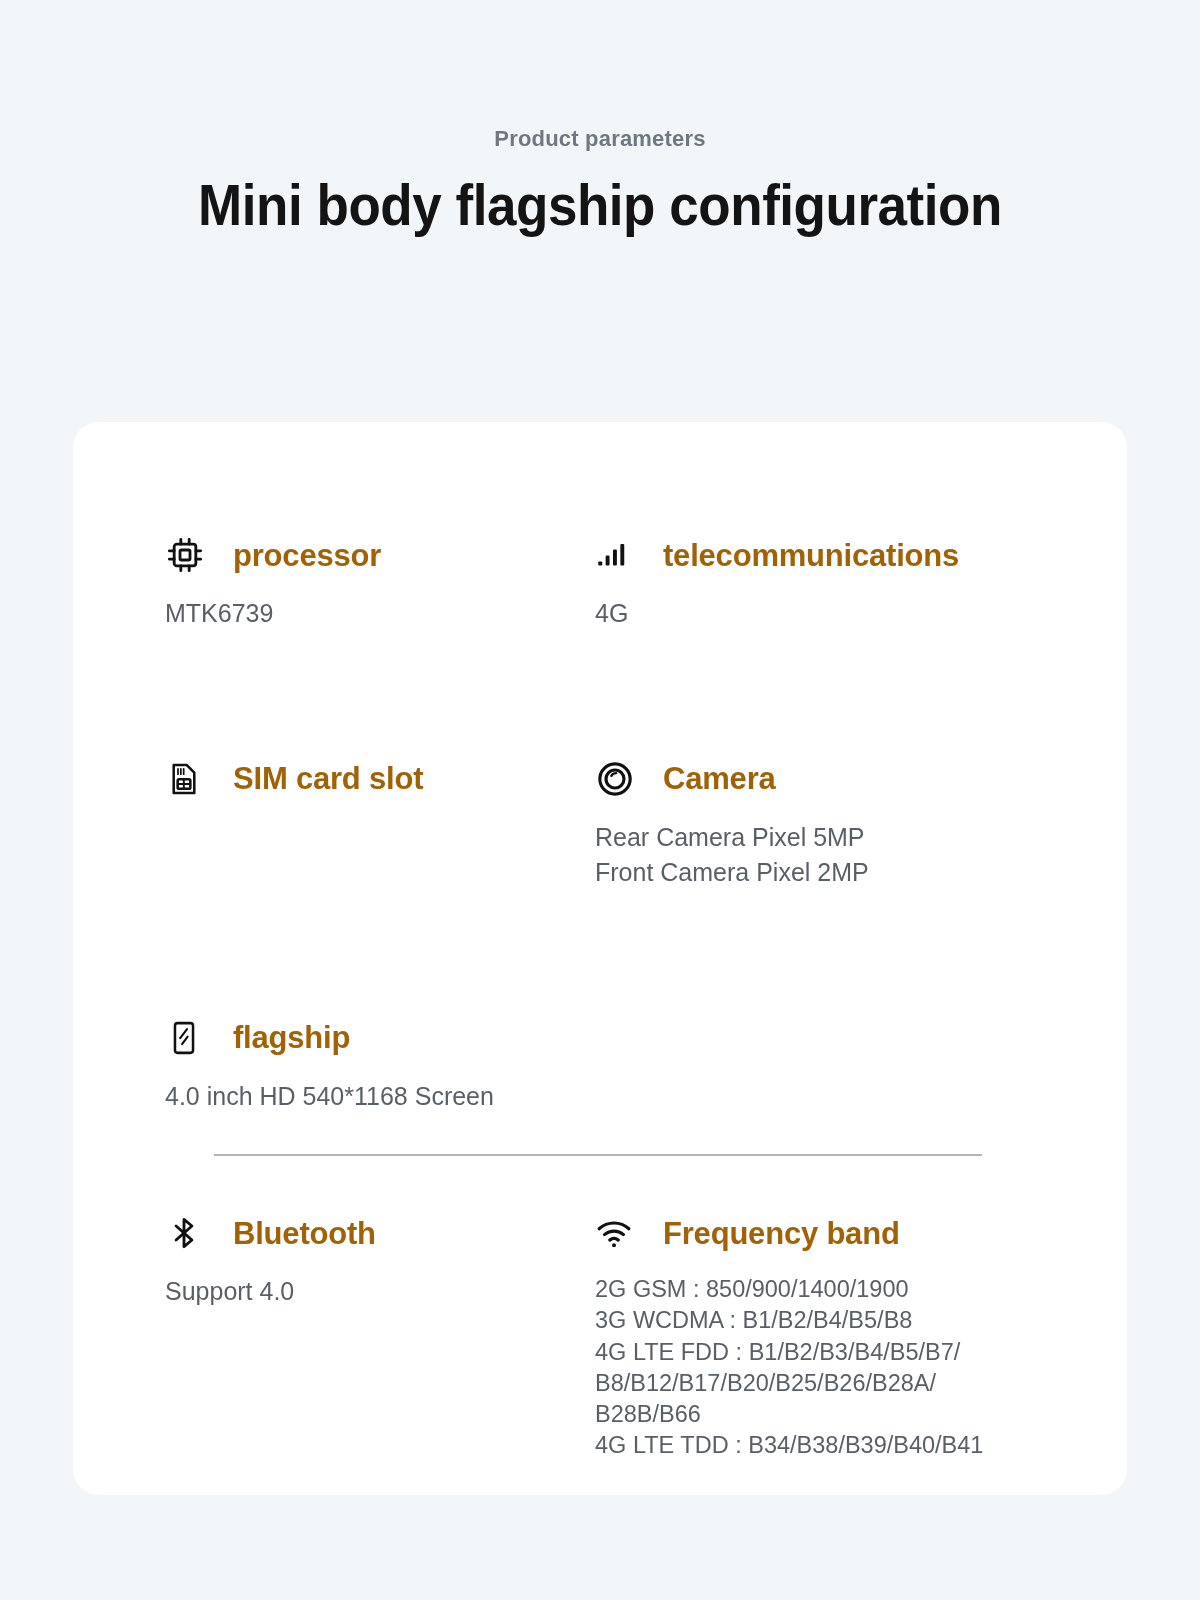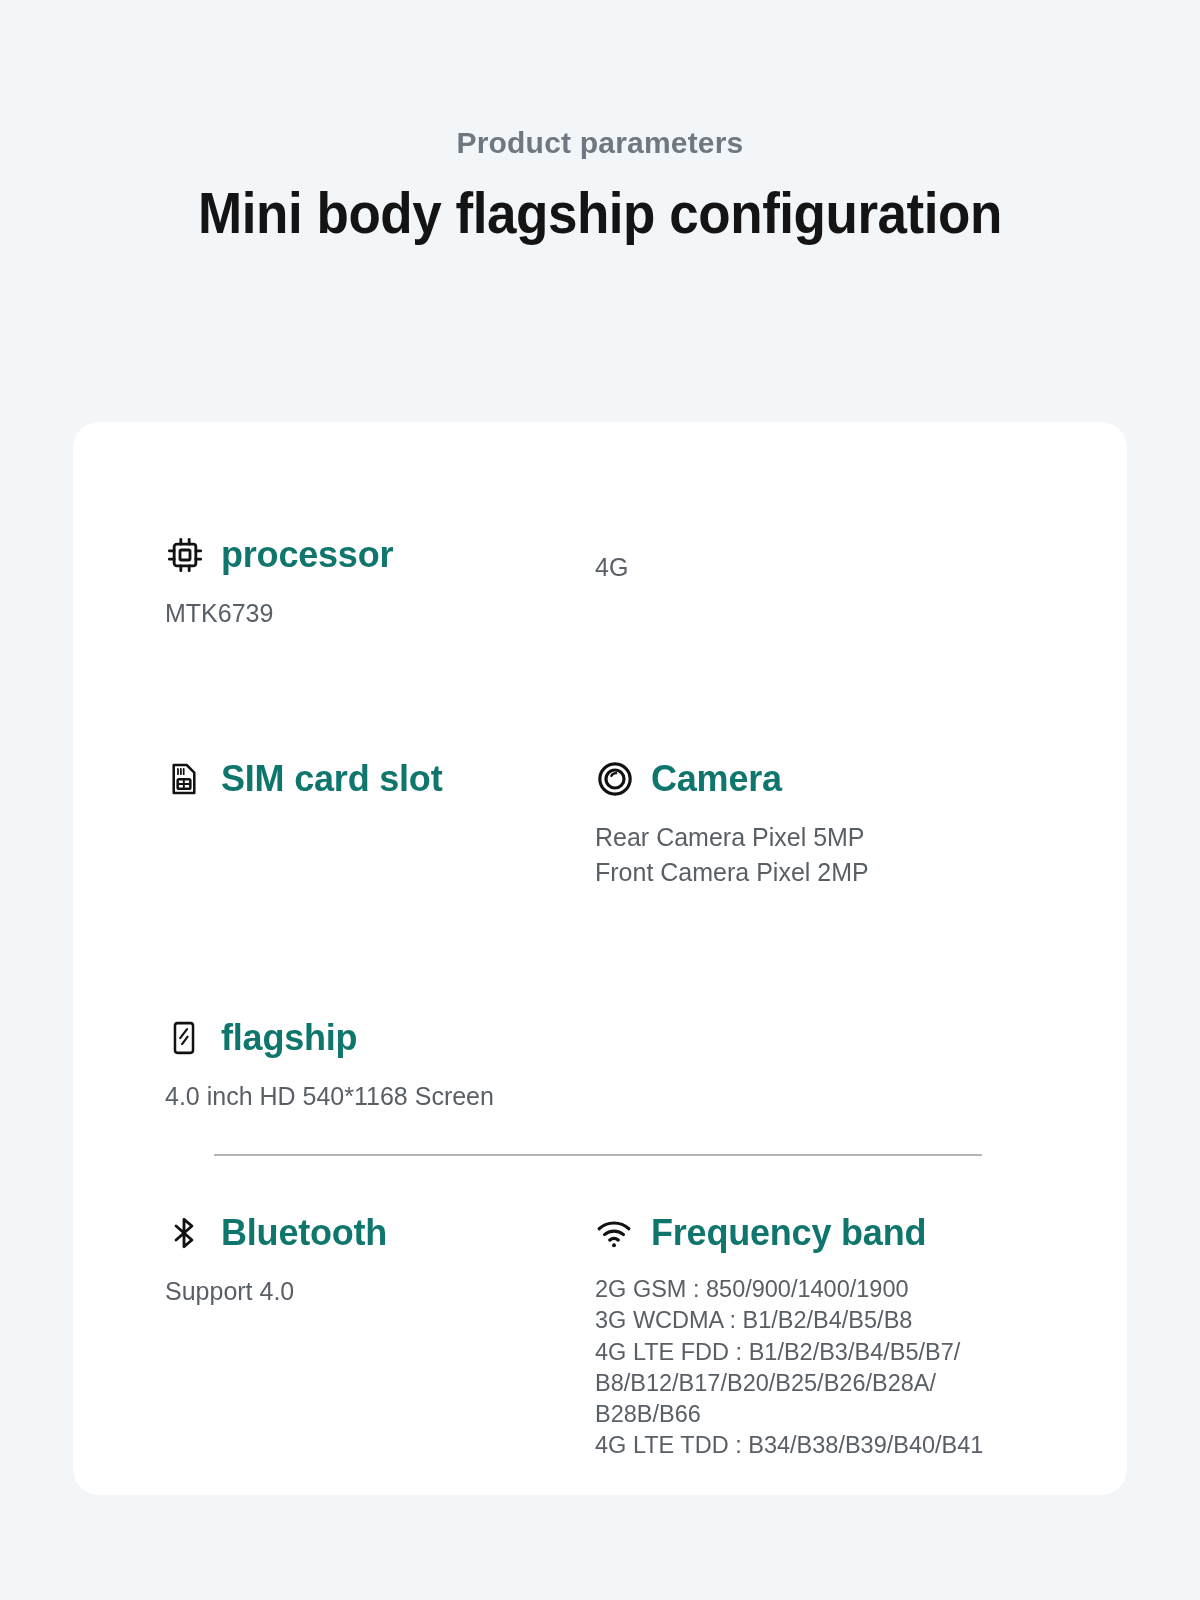--- a/index.html
+++ b/index.html
@@ -7,21 +7,21 @@
     width: 1200px; height: 1600px;
     background: #f3f6f9;
     font-family: "Liberation Sans", sans-serif;
     overflow: hidden;
   }
   .page { position: relative; width: 1200px; height: 1600px; }
 
   
   .header { padding-top: 128px; text-align: center; }
   .eyebrow {
-    font-size: 30px; font-weight: 700; color: #6f7780;
+    font-size: 22px; font-weight: 700; color: #6f7780;
     letter-spacing: .2px; line-height: 1;
   }
   .headline {
     margin-top: 26px;
     font-size: 57px; font-weight: 700; color: #141414;
     line-height: 1.05; letter-spacing: -.5px;
     transform: scaleX(.93); transform-origin: center;
   }
 
   
@@ -43,23 +43,23 @@
     display: flex; align-items: center;
     height: 46px;
   }
   .spec-ico {
     width: 46px; flex: 0 0 46px;
     display: flex; align-items: center; justify-content: flex-start;
     color: #111;
   }
   .spec-ico svg { display: block; }
   .spec-title {
-    font-size: 36px; font-weight: 700; color: #0f766e;
+    font-size: 31px; font-weight: 700; color: #a16207;
     line-height: 1; letter-spacing: -.2px;
-    margin-left: 10px; white-space: nowrap;
+    margin-left: 22px; white-space: nowrap;
   }
   .spec-body {
     margin-top: 18px; 
     font-size: 25px; color: #595f66;
     line-height: 1.42; white-space: pre-line;
   }
   .spec-body.tight { font-size: 23.5px; line-height: 1.33; }
 
   .gap-a { height: 124px; }
 
@@ -92,20 +92,31 @@
                 <rect x="9" y="9" width="6" height="6" rx="0.8"></rect>
                 <path d="M9.5 2.6v2.9M14.5 2.6v2.9M9.5 18.5v2.9M14.5 18.5v2.9M2.6 9.5h2.9M2.6 14.5h2.9M18.5 9.5h2.9M18.5 14.5h2.9"></path>
               </svg>
             </span>
             <span class="spec-title">processor</span>
           </div>
           <div class="spec-body">MTK6739</div>
         </div>
 
         <div class="col">
+          <div class="spec-head">
+            <span class="spec-ico">
+              <svg width="36" height="36" viewBox="0 0 24 24" fill="currentColor">
+                <rect x="2.2" y="16.4" width="2.6" height="2.6" rx="0.5"></rect>
+                <rect x="7.1" y="12.4" width="2.6" height="6.6" rx="0.7"></rect>
+                <rect x="12" y="8.4" width="2.6" height="10.6" rx="0.7"></rect>
+                <rect x="16.9" y="4.6" width="2.6" height="14.4" rx="0.7"></rect>
+              </svg>
+            </span>
+            <span class="spec-title">telecommunications</span>
+          </div>
           <div class="spec-body">4G</div>
         </div>
       </div>
 
       <div class="gap-a"></div>
 
       <div class="row">
         <div class="col">
           <div class="spec-head">
             <span class="spec-ico">

